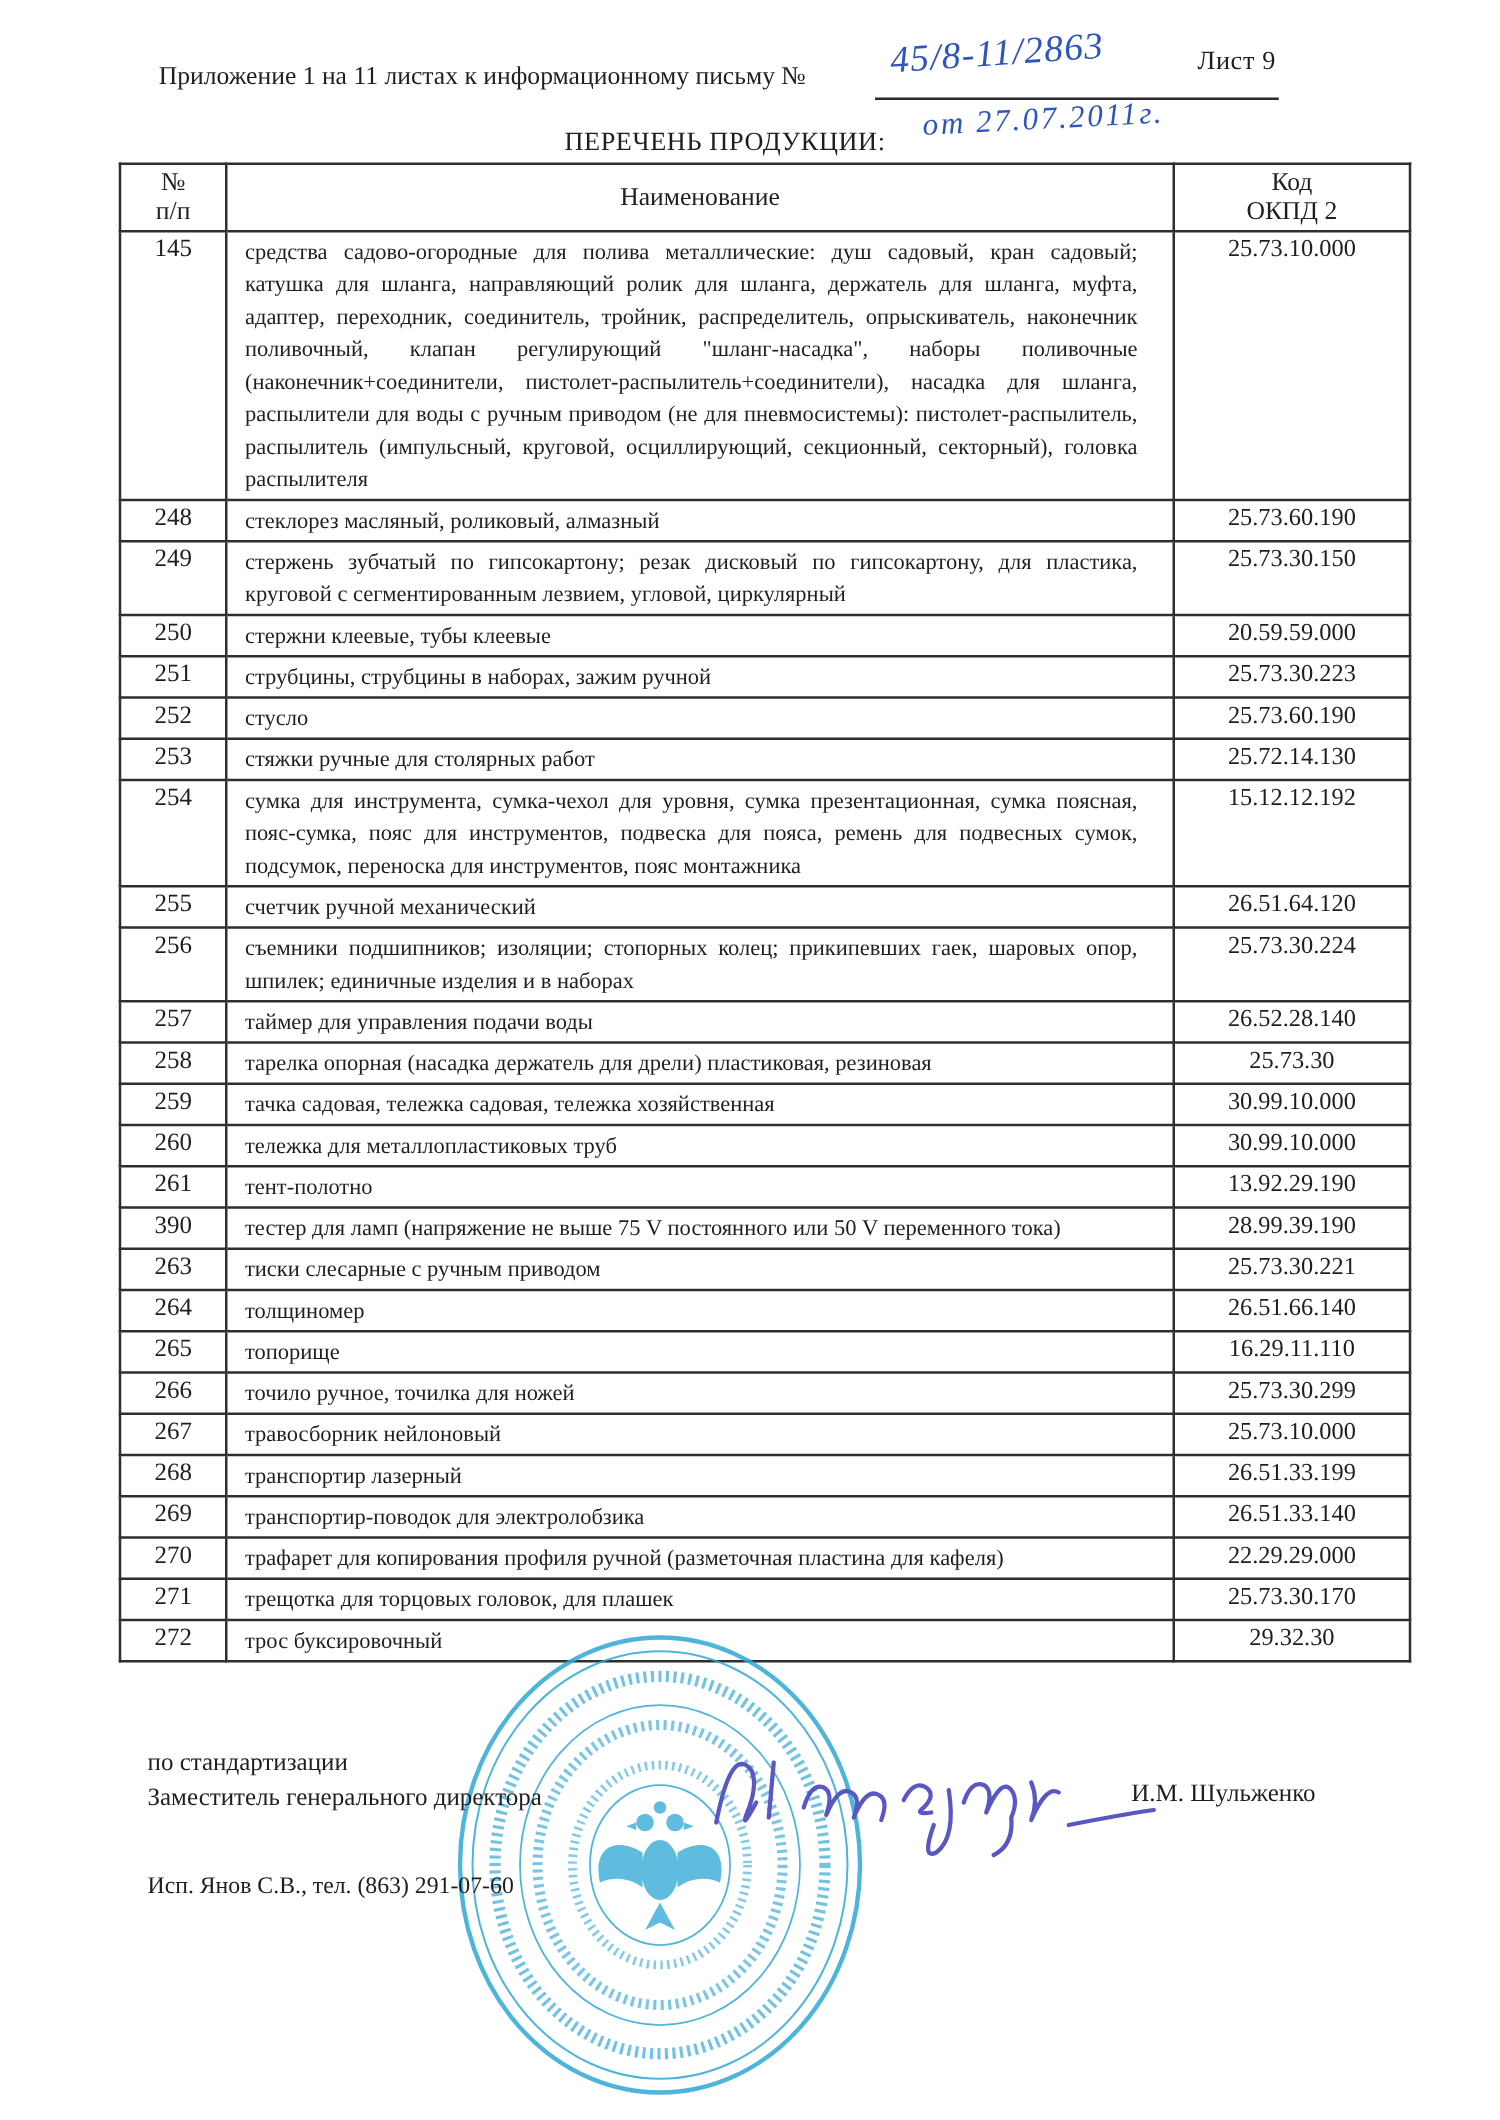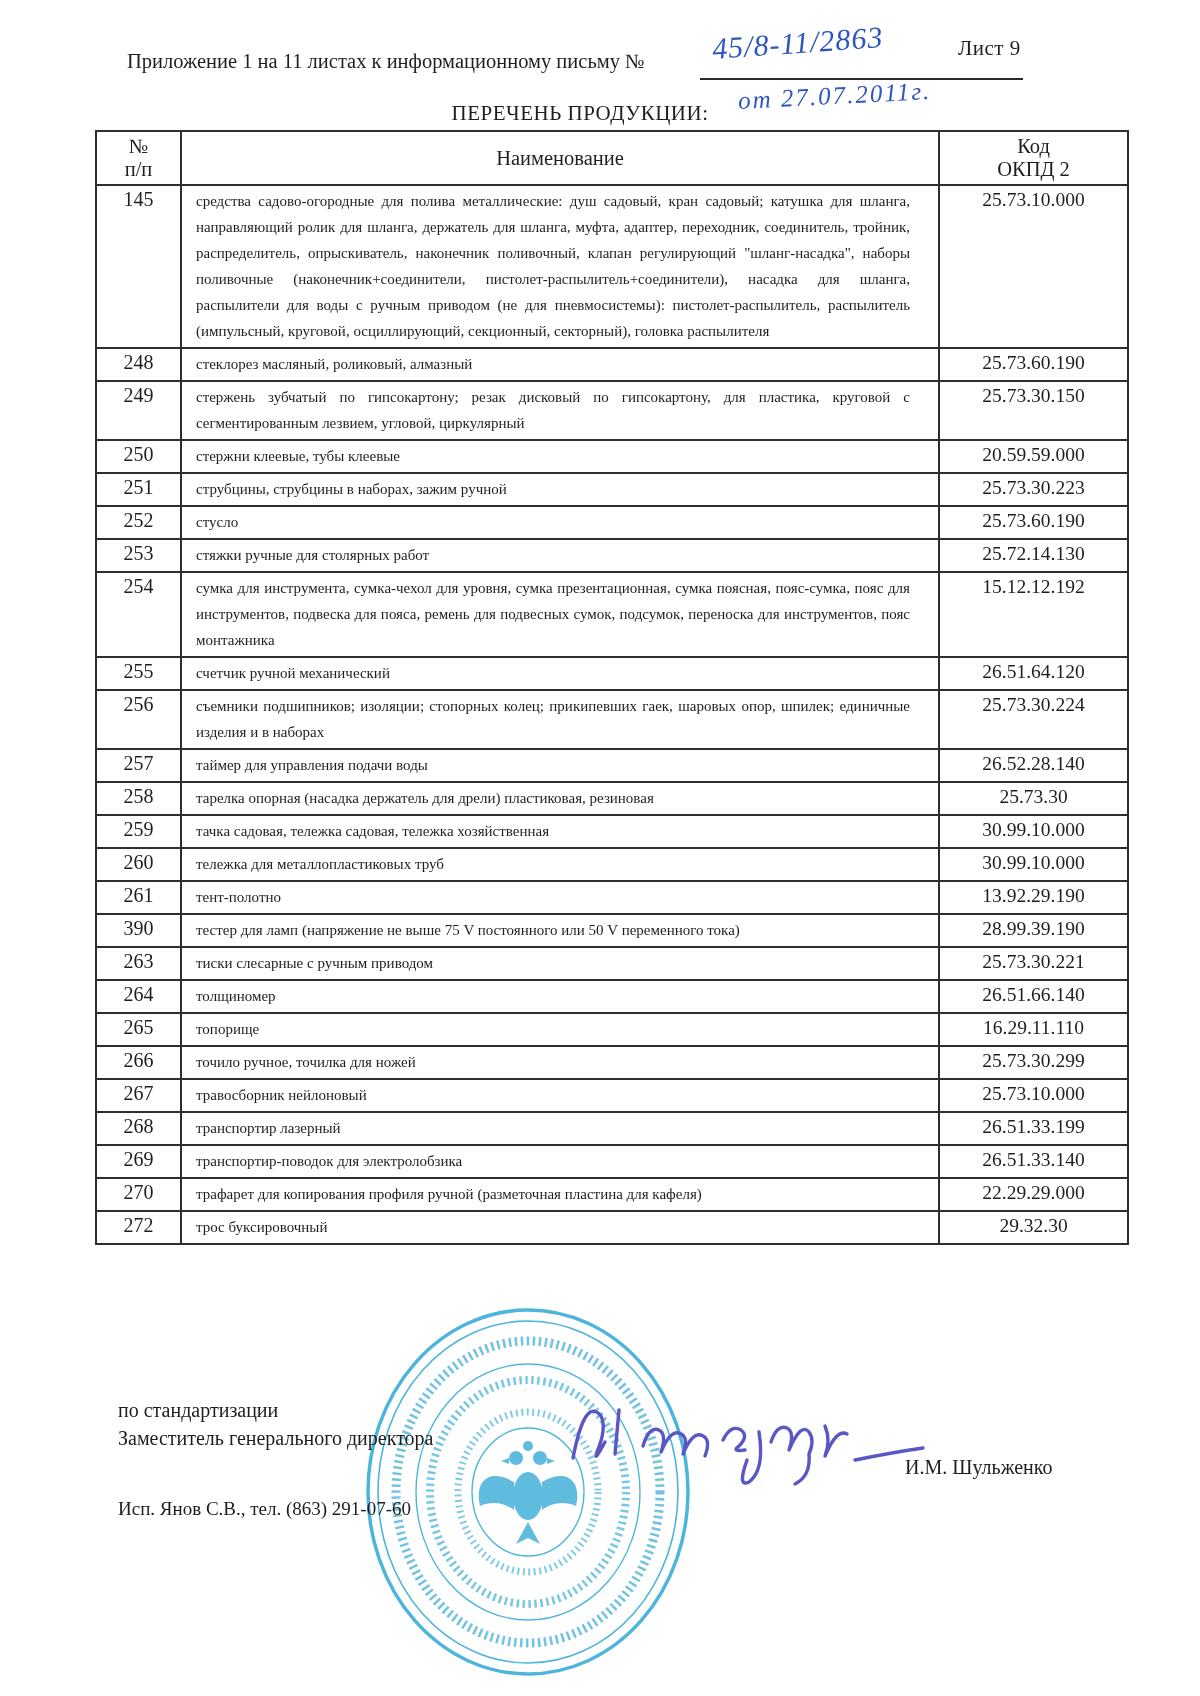--- a/index.html
+++ b/index.html
@@ -52,37 +52,36 @@
   th.h-num,th.h-name,th.h-code{
     font-weight:normal;font-size:20.5px;line-height:23px;
     text-align:center;vertical-align:middle;padding:3px 0;
   }
   td.c-num{
     text-align:center;vertical-align:top;
     font-size:20px;padding-top:2px;
   }
   td.c-name{
     text-align:justify;vertical-align:top;
-    font-size:15px;line-height:26px;
+    font-size:18px;line-height:26px;
     padding:2px 28px 3px 14px;
     margin-top:10px;
   }
   td.c-code{
     text-align:center;vertical-align:top;
     font-size:19.5px;padding-top:3px;
   }
 
   .signatory-block{
     position:absolute;left:118px;top:1396px;
     font-size:20px;line-height:28px;
   }
   .signatory-name{
     position:absolute;left:905px;top:1424px;
     font-size:20px;
-    margin-top:32px;
   }
   .executor-line{
     position:absolute;left:118px;top:1498px;
     font-size:19px;
   }
 
   .stamp{
     position:absolute;left:358px;top:1300px;
     width:340px;height:384px;opacity:.85;
   }
@@ -262,20 +261,25 @@
       <td class="c-name">транспортир-поводок для электролобзика</td>
       <td class="c-code">26.51.33.140</td>
     </tr>
 
     <tr>
       <td class="c-num">270</td>
       <td class="c-name">трафарет для копирования профиля ручной (разметочная пластина для кафеля)</td>
       <td class="c-code">22.29.29.000</td>
     </tr>
 
+    <tr>
+      <td class="c-num">271</td>
+      <td class="c-name">трещотка для торцовых головок, для плашек</td>
+      <td class="c-code">25.73.30.170</td>
+    </tr>
 
     <tr>
       <td class="c-num">272</td>
       <td class="c-name">трос буксировочный</td>
       <td class="c-code">29.32.30</td>
     </tr>
   </tbody>
   </table>
 
   <svg class="stamp" viewBox="0 0 340 384" xmlns="http://www.w3.org/2000/svg">

